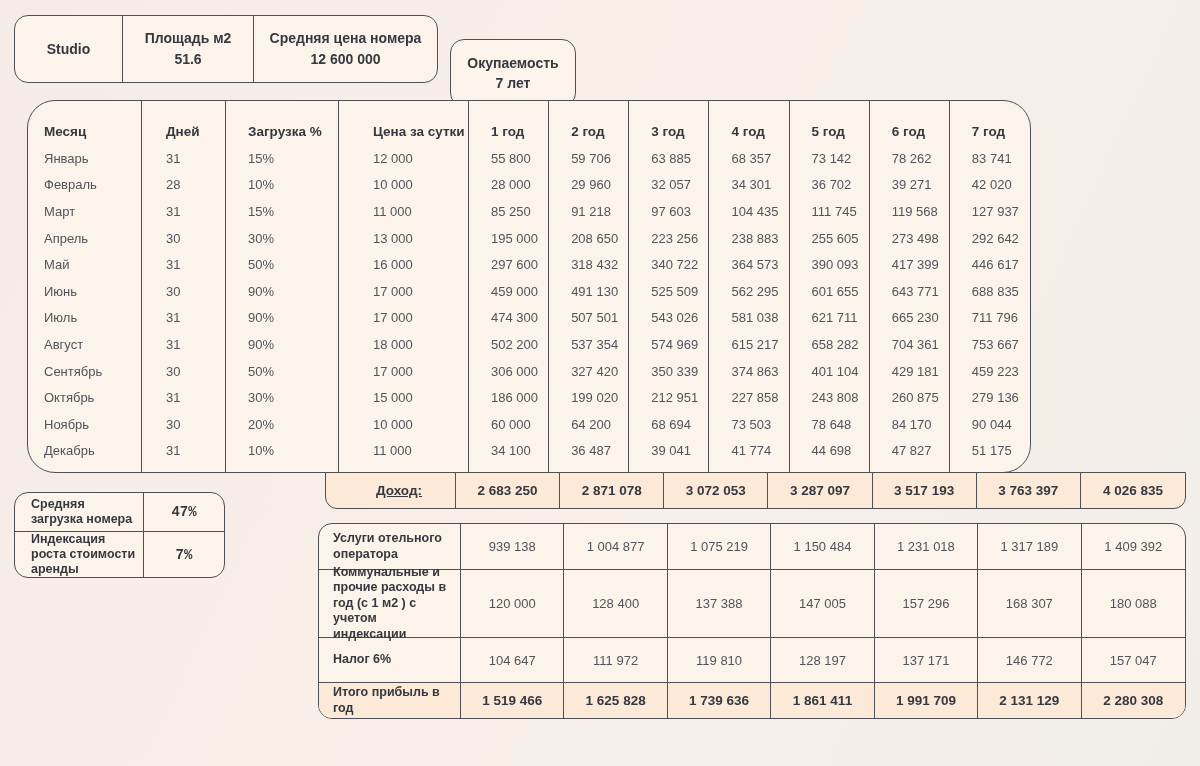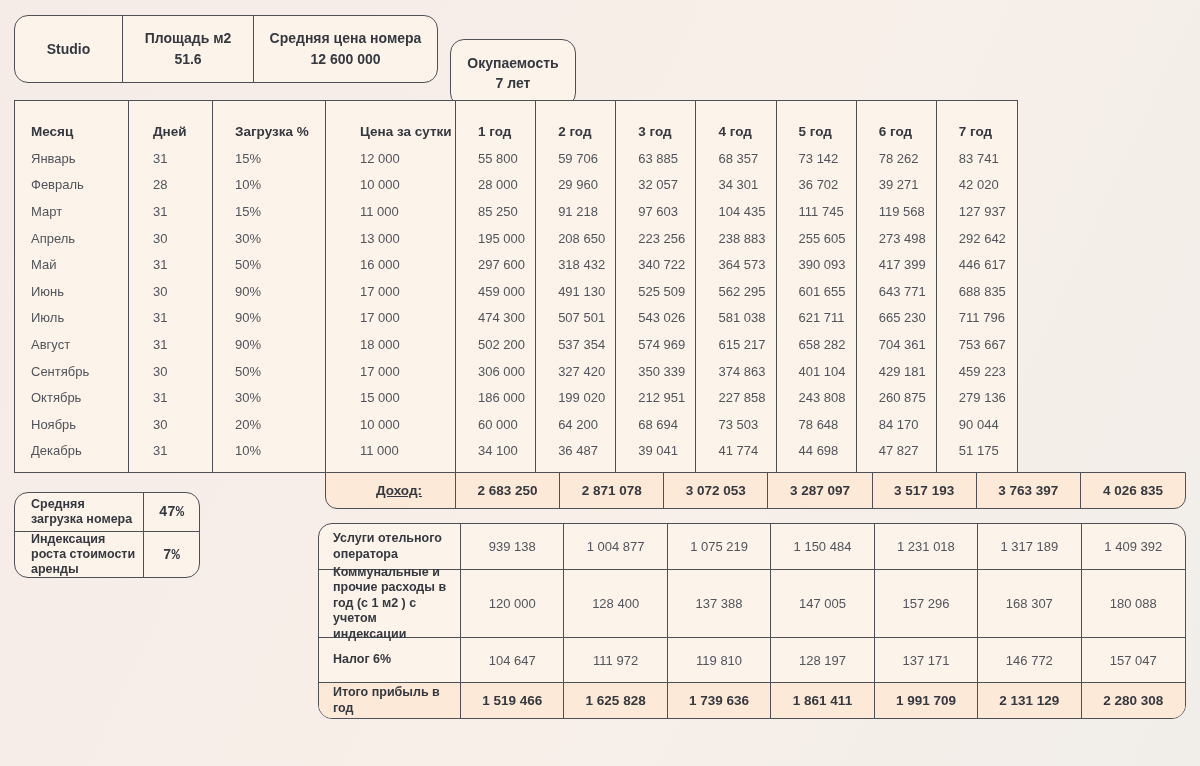--- a/index.html
+++ b/index.html
@@ -25,21 +25,21 @@
   .sum-sec:not(:last-child){ border-right:1.3px solid var(--border); }
   .sec-unit{ width:108px; }
   .sec-area{ width:131px; }
   .sec-price{ flex:1; }
   .sum-label,.sum-value{ font-weight:bold; font-size:14px; line-height:15px; }
   .payback-box{ left:450px; top:15px; width:126px; height:68px; border-radius:14px;
     display:flex; flex-direction:column; justify-content:center; align-items:center; gap:5px;margin-top:24px; }
 
   
   .main-table{
-    left:14px; top:100px; width:1004px; height:373px; border-radius:0; overflow:hidden;
+    left:27px; top:100px; width:1004px; height:373px; border-radius:28px; overflow:hidden;
     display:grid;
     grid-template-columns:114px 84px 113px 130px repeat(7,1fr);
     grid-template-rows:44px repeat(12,26.6px) 1fr;
   }
   .cell{ display:flex; align-items:center; box-sizing:border-box;
     border-right:1.3px solid var(--border); padding-left:22px;
     font-size:13px; color:var(--text2); white-space:nowrap; }
   .cell.c10{ border-right:none; }
   .cell.c0{ padding-left:16px; }
   .cell.c1{ padding-left:24px; }
@@ -53,21 +53,21 @@
     border-radius:0 0 12px 12px; overflow:hidden;
     display:grid; grid-template-columns:130px repeat(7,1fr); grid-template-rows:1fr;
   }
   .icell{ display:flex; align-items:center; justify-content:center; box-sizing:border-box;
     border-right:1.3px solid var(--border); font-weight:bold; font-size:13.5px; color:var(--text1); }
   .icell:last-child{ border-right:none; }
   .icell.ilabel{ justify-content:flex-start; padding-left:50px;text-decoration:underline; }
 
   
   .metrics-box{
-    left:14px; top:492px; width:186px; height:86px; border-radius:14px; overflow:hidden;
+    left:14px; top:492px; width:211px; height:86px; border-radius:14px; overflow:hidden;
     display:grid; grid-template-columns:129px 1fr; grid-template-rows:1fr 1fr;
   }
   .mlabel{ display:flex; align-items:center; box-sizing:border-box; padding:0 6px 0 16px;
     font-weight:bold; font-size:12.5px; line-height:15px; color:var(--text1);
     border-right:1.3px solid var(--border); white-space:normal; }
   .mvalue{ display:flex; align-items:center; justify-content:center;
     font-weight:bold; font-size:14px; color:var(--text1); box-sizing:border-box;font-family:Liberation Mono, monospace; }
   .mb{ border-bottom:1.3px solid var(--border); }
 
   

